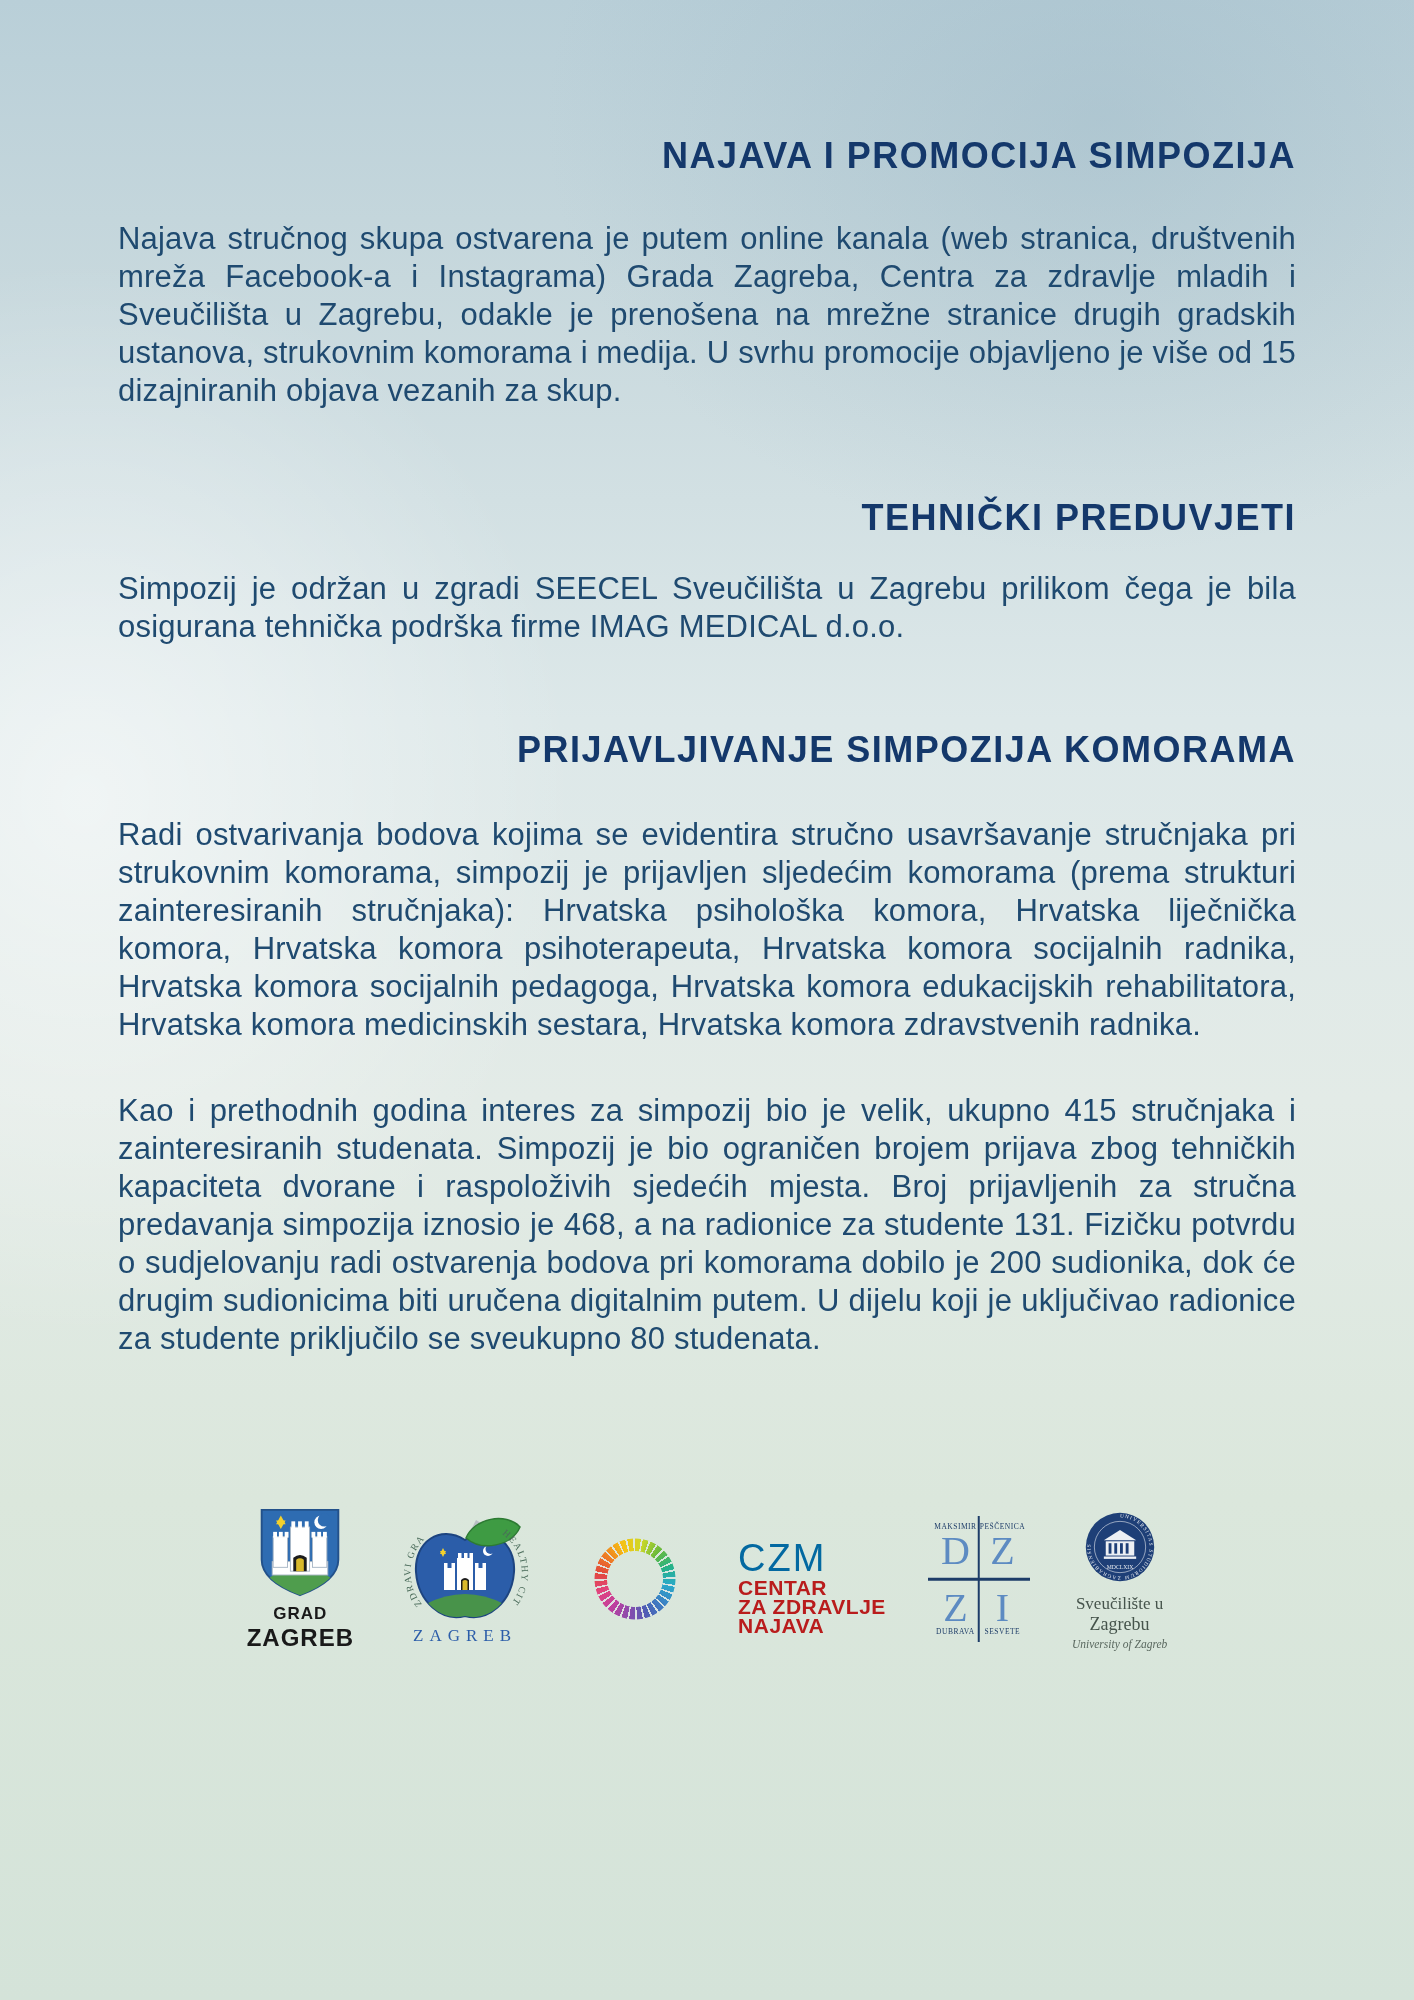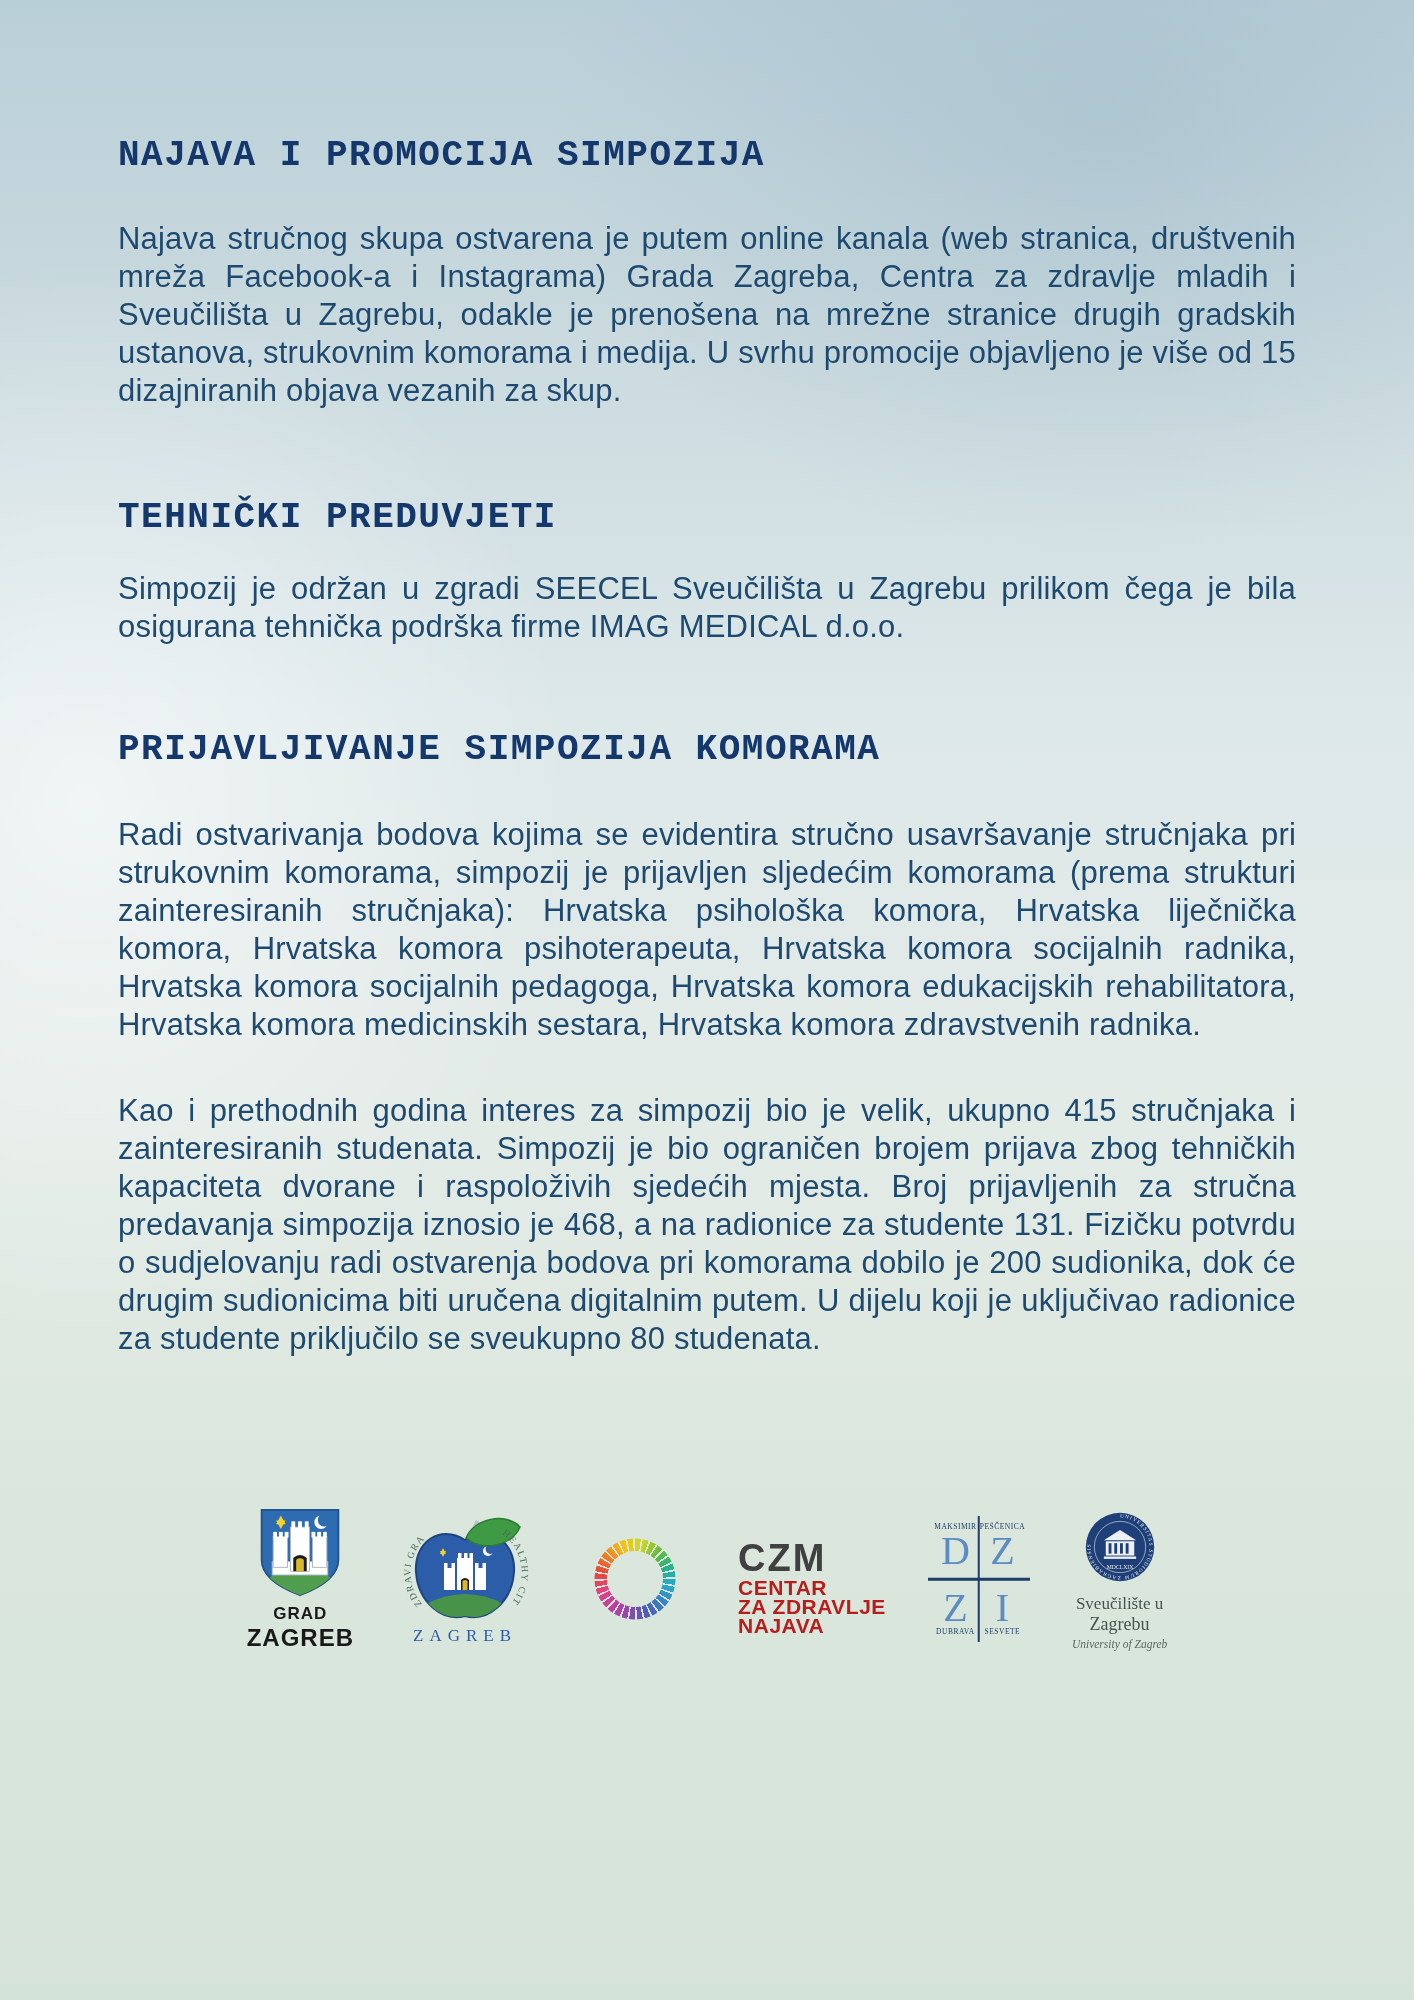--- a/index.html
+++ b/index.html
@@ -6,24 +6,23 @@
   body{
     width:1414px;height:2000px;overflow:hidden;
     font-family:"Liberation Sans",sans-serif;
     background:
       radial-gradient(900px 700px at 78% 6%, rgba(148,178,194,.38), rgba(148,178,194,0) 62%),
       radial-gradient(820px 900px at 6% 40%, rgba(255,255,255,.55), rgba(255,255,255,0) 60%),
       linear-gradient(180deg,#b9cfd8 0%,#c7d8dd 14%,#dde8e9 36%,#e3ebe7 55%,#dbe7dc 75%,#d4e3d9 100%);
   }
   .page{width:1178px;margin:0 auto;padding-top:136px;}
   .heading{
-    margin:0;text-align:left;font-weight:700;
+    margin:0;text-align:right;font-weight:700;
     font-size:36px;line-height:40px;letter-spacing:1.5px;
     color:#14386b;
-    font-family:Liberation Mono, monospace;
   }
   .body-text{
     margin:0;text-align:justify;
     font-size:31px;line-height:38px;letter-spacing:.2px;
     color:#1f4a70;
   }
   .s1 .heading{margin-top:0;}
   .s1 .body-text{margin-top:44px;}
   .s2 .heading{margin-top:88px;}
   .s2 .body-text{margin-top:32px;}
@@ -44,21 +43,21 @@
   .czm-ring{
     width:118px;height:118px;border-radius:50%;
     background:
       repeating-conic-gradient(rgba(224,233,229,0) 0 8.5deg, rgba(224,233,229,.95) 8.5deg 11.25deg),
       conic-gradient(from -80deg,#e2483d,#ef7f23,#f6c113,#cdd829,#6cbb3c,#26b287,#2aa9c9,#3b82c4,#4d5fb5,#8a4bad,#c03f9e,#e2447f,#e2483d);
     -webkit-mask:radial-gradient(circle,transparent 0 33%,#000 34% 48%,transparent 49%);
     mask:radial-gradient(circle,transparent 0 33%,#000 34% 48%,transparent 49%);
   }
 
   .czmtext{align-items:flex-start;}
-  .czm-abbr{font-size:38px;font-weight:700;letter-spacing:2px;color:#404040;line-height:40px;margin-top:15px;}
+  .czm-abbr{font-size:38px;font-weight:400;letter-spacing:2px;color:#0369a1;line-height:40px;margin-top:15px;}
   .czm-line{font-size:21px;font-weight:700;color:#b91c1c;line-height:19px;letter-spacing:.5px;}
 
   .dzzi-grid{position:relative;display:grid;grid-template-columns:47px 47px;grid-template-rows:57px 57px;padding:2px;}
   .dzzi-grid::before{content:"";position:absolute;left:50%;top:-4px;bottom:-4px;width:2.5px;background:#1d3c68;transform:translateX(-50%);}
   .dzzi-grid::after{content:"";position:absolute;top:50%;left:-2px;right:-2px;height:2.5px;background:#1d3c68;transform:translateY(-50%);}
   .dcell{position:relative;display:flex;align-items:center;justify-content:center;}
   .dletter{font-family:"Liberation Serif",serif;font-size:40px;line-height:40px;color:#5d8bc2;}
   .dlabel{position:absolute;left:0;right:0;text-align:center;font-family:"Liberation Serif",serif;font-size:7.5px;letter-spacing:.5px;color:#1d3c68;}
   .dlabel.top{top:0;}
   .dlabel.bot{bottom:0;}

